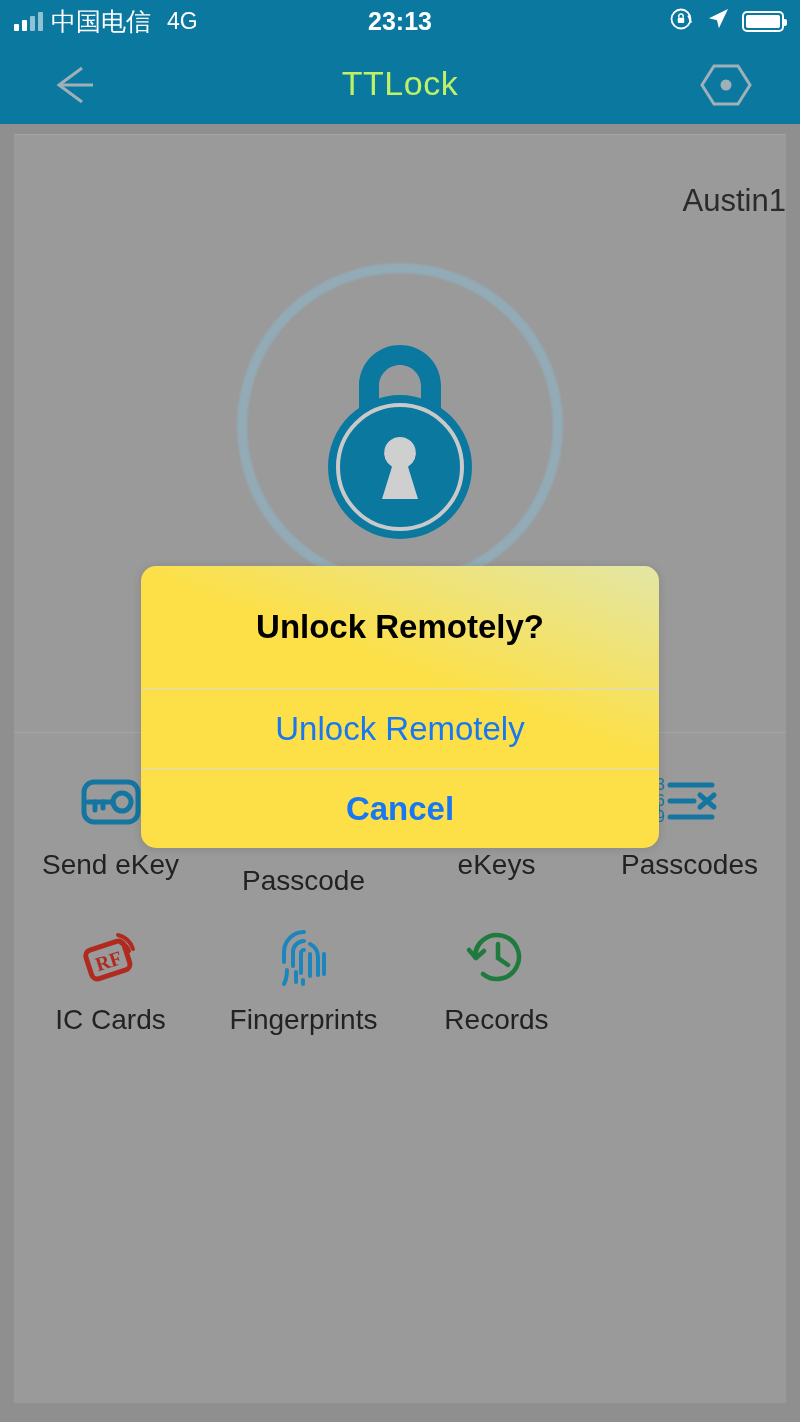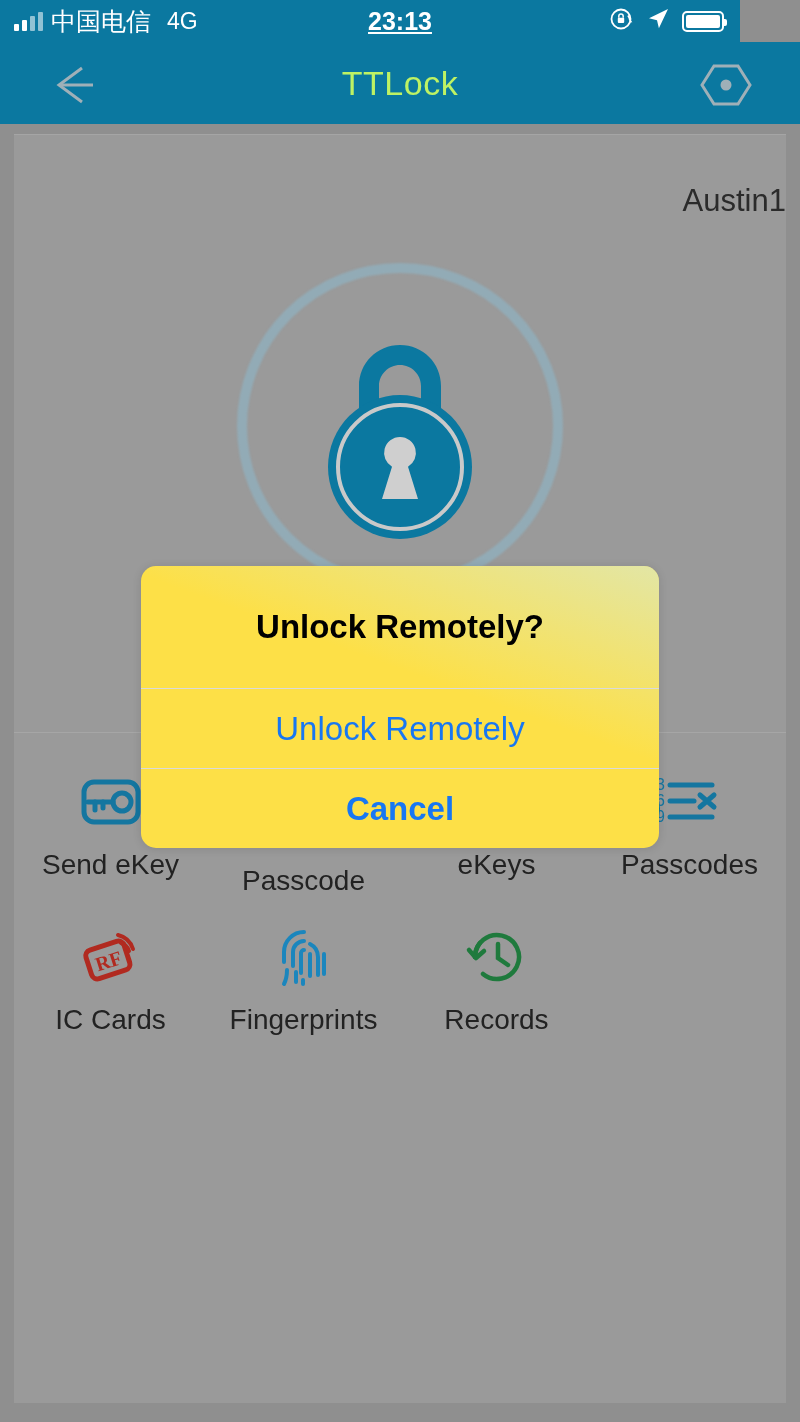--- a/index.html
+++ b/index.html
@@ -21,21 +21,21 @@
     width: 800px;
     height: 1422px;
     background: #8f8f8f;
     overflow: hidden;
   }
 
   
   .statusbar {
     position: absolute;
     left: 0; top: 0;
-    width: 740px;
+    width: 800px;
     height: 42px;
     background: #0b78a0;
     color: #ffffff;
   }
   .sb-left {
     position: absolute;
     left: 14px; top: 0;
     height: 42px;
     display: flex;
     align-items: center;
@@ -71,21 +71,20 @@
   .sb-time {
     position: absolute;
     left: 0; top: 0;
     width: 800px;
     height: 42px;
     line-height: 42px;
     text-align: center;
     font-size: 25px;
     font-weight: bold;
     color: #ffffff;
-    text-decoration: underline;
   }
   .sb-right {
     position: absolute;
     right: 16px; top: 0;
     height: 42px;
     display: flex;
     align-items: center;
     gap: 12px;
   }
   .batt {

